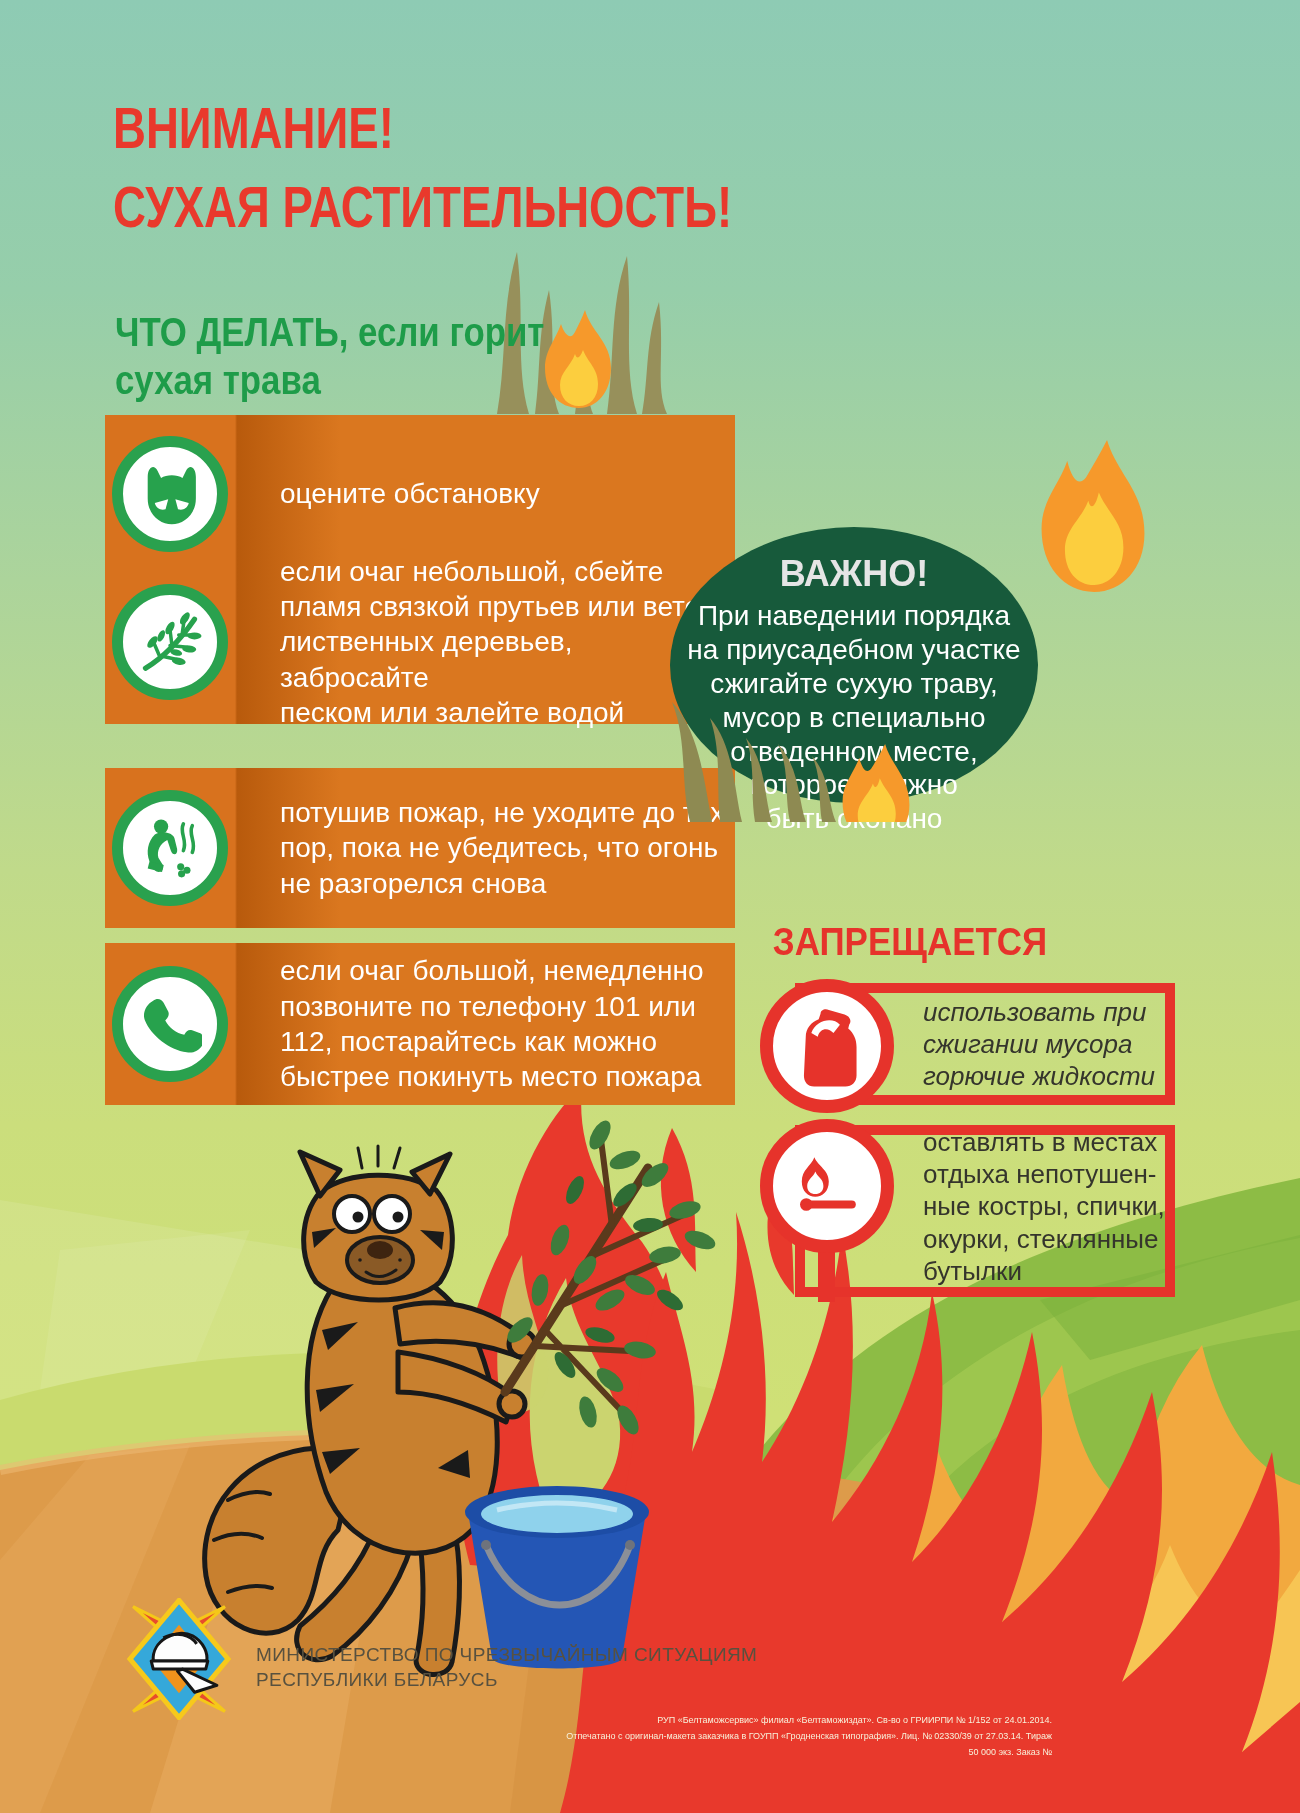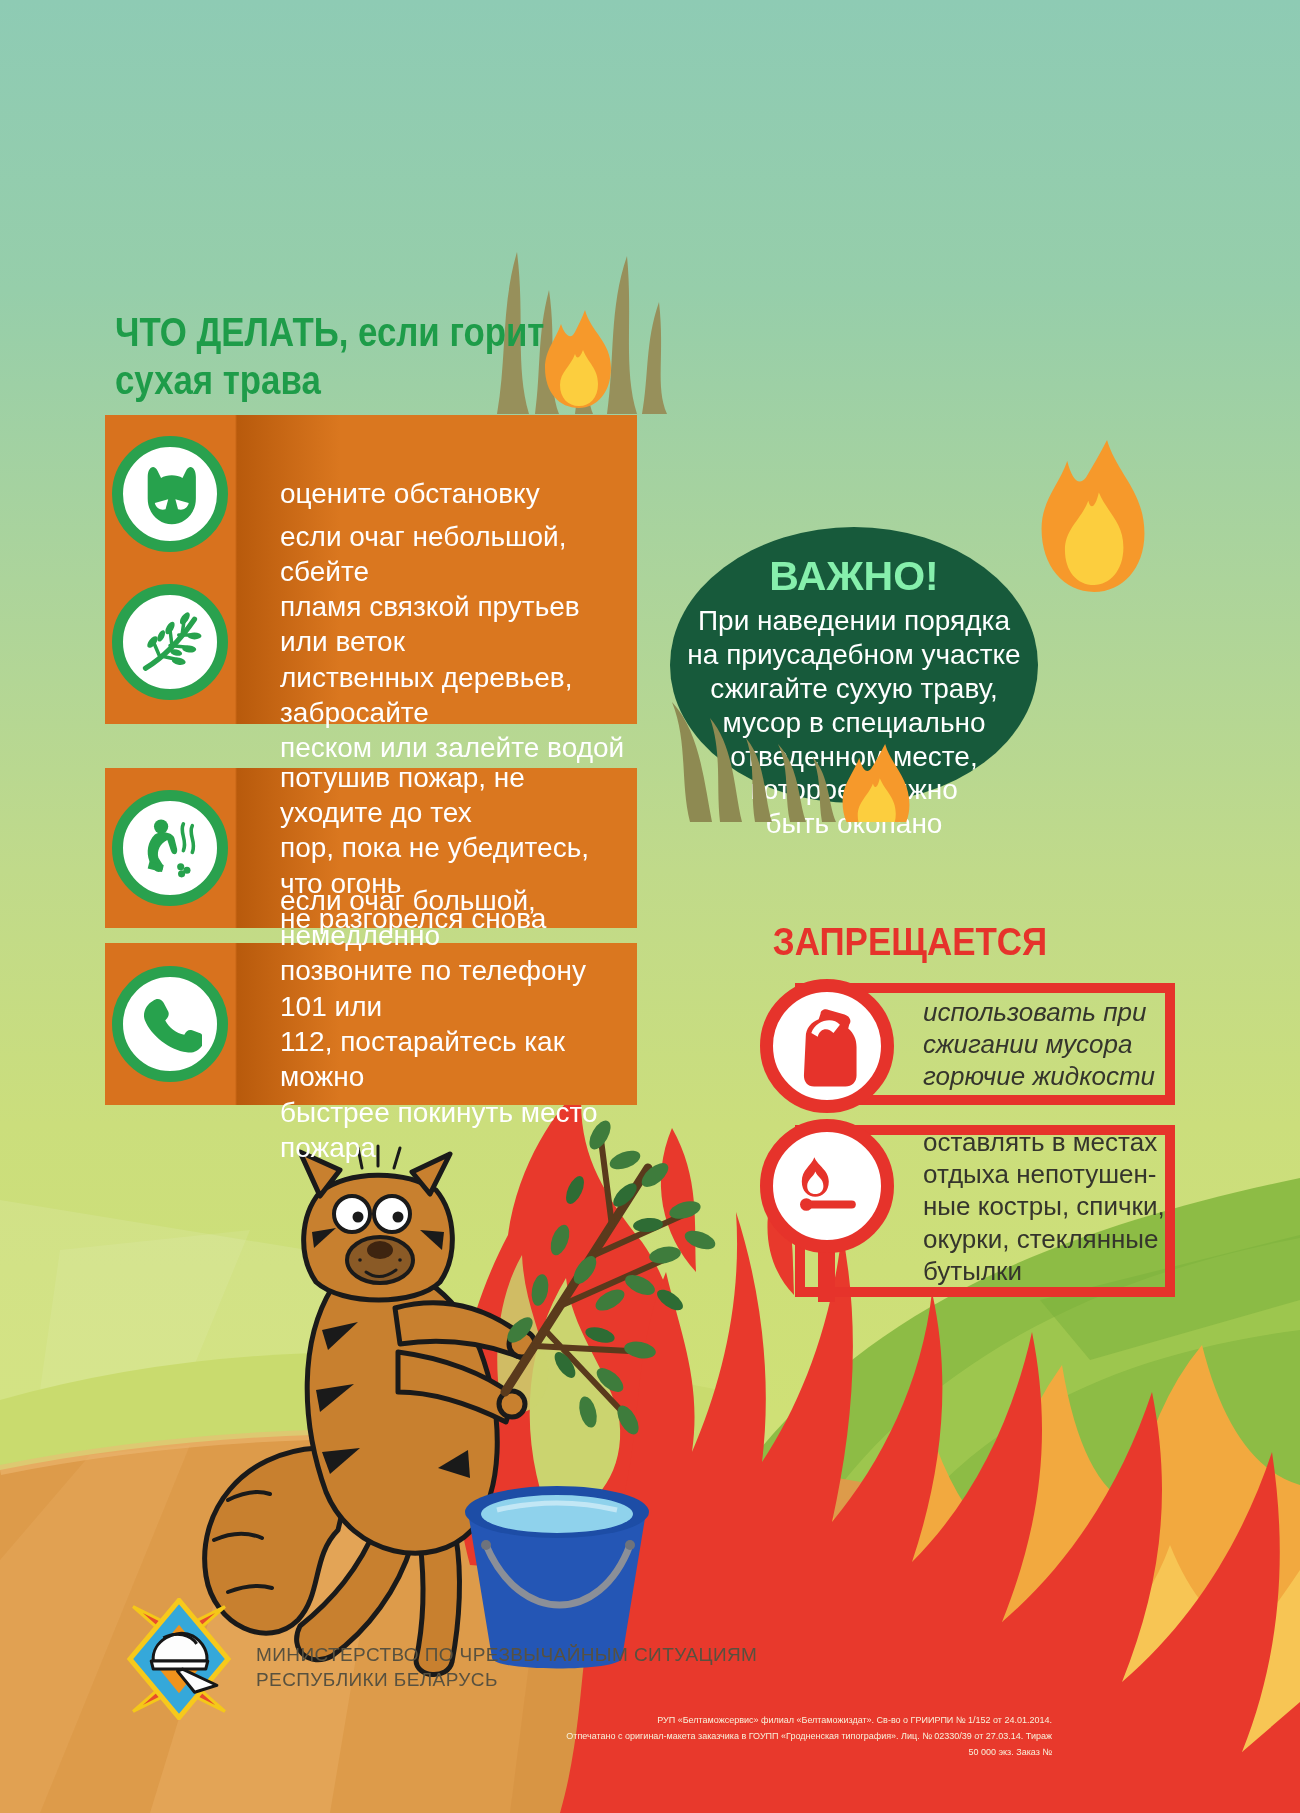--- a/index.html
+++ b/index.html
@@ -5,29 +5,29 @@
   html,body{margin:0;padding:0;background:#555;}
   #poster{position:relative;width:1300px;height:1813px;overflow:hidden;margin:0 auto;
           font-family:"Liberation Sans",sans-serif;
           background:linear-gradient(180deg,#8ECBB4 0%,#96CEAA 16%,#ACD49B 32%,#C0DA8A 48%,#CBDE7C 62%,#CFE076 78%,#CFE076 100%);}
   .abs{position:absolute;}
   .prelines{white-space:pre-line;}
   .title-line{color:#E9392C;font-weight:bold;font-size:57px;letter-spacing:0;
               transform:scaleX(.8);transform-origin:left top;line-height:1.0;}
   .green-heading{color:#1E9C49;font-weight:bold;font-size:40px;line-height:1.2;
                  transform:scaleX(.87);transform-origin:left top;}
-  .step-row{left:105px;width:532px;background:linear-gradient(90deg,#D8721E 0,#D8721E 130px,#B85A0C 132px,#DA771F 235px,#DA771F 100%);
+  .step-row{left:105px;width:630px;background:linear-gradient(90deg,#D8721E 0,#D8721E 130px,#B85A0C 132px,#DA771F 235px,#DA771F 100%);
             display:flex;align-items:center;}
   .step-icon-circle{position:absolute;left:7px;top:50%;transform:translateY(-50%);
                     width:116px;height:116px;box-sizing:border-box;border:11px solid #2AA14E;
                     border-radius:50%;background:#fff;display:flex;align-items:center;justify-content:center;}
   .step-text{color:#fff;font-size:28px;line-height:1.26;padding-left:175px;padding-right:10px;}
   .important-oval{left:670px;top:527px;width:368px;height:276px;border-radius:50%;
                   background:#175A3B;text-align:center;}
-  .important-title{color:#86efac;font-weight:bold;font-size:41px;margin-top:26px;}
+  .important-title{color:#e5e5e5;font-weight:bold;font-size:36px;margin-top:26px;}
   .important-body{color:#fff;font-size:28px;line-height:1.21;margin-top:4px;}
   .forbid-heading{left:690px;top:921px;width:440px;text-align:center;color:#E6332B;
                   font-weight:bold;font-size:38px;transform:scaleX(.92);}
   .forbid-box{box-sizing:border-box;border:10px solid #E6332B;}
   .forbid-text{color:#35352C;font-size:26px;line-height:1.24;}
   .forbid-circle{box-sizing:border-box;width:134px;height:134px;border:13px solid #E6332B;
                  border-radius:50%;background:#fff;display:flex;align-items:center;justify-content:center;}
   .ministry{color:#58513F;font-size:19px;line-height:1.32;letter-spacing:.4px;}
   .imprint{color:#F8F1DB;font-size:9px;line-height:1.8;text-align:right;}
 </style>
@@ -147,20 +147,24 @@
       <path d="M468,1512 L492,1658 C494,1672 620,1672 622,1658 L646,1512 Z" fill="#2456B5"></path>
       <ellipse cx="557" cy="1512" rx="92" ry="26" fill="#1D4DA6"></ellipse>
       <ellipse cx="557" cy="1514" rx="76" ry="19" fill="#8FD2EC"></ellipse>
       <path d="M497,1510 Q557,1496 617,1510" stroke="#C8E9F6" stroke-width="5" fill="none" opacity="0.9"></path>
       <path d="M486,1545 C520,1625 600,1625 630,1545" stroke="#8B8F98" stroke-width="7" fill="none"></path>
       <circle cx="486" cy="1545" r="5" fill="#6E737C"></circle>
       <circle cx="630" cy="1545" r="5" fill="#6E737C"></circle>
     </g>
   </svg>
 
+  <div class="abs" style="left:113px;top:100px;">
+    <div class="title-line">ВНИМАНИЕ!</div>
+    <div class="title-line" style="margin-top:22px;">СУХАЯ РАСТИТЕЛЬНОСТЬ!</div>
+  </div>
 
   <svg class="abs" style="left:487px;top:246px;" width="185" height="168" viewBox="0 0 185 168">
     <g fill="#97905B">
       <path d="M10,168 C20,110 14,60 30,6 C38,70 28,120 42,168 Z"></path>
       <path d="M48,168 C54,124 50,90 62,44 C70,100 60,136 72,168 Z"></path>
       <path d="M120,168 C128,112 122,62 140,10 C146,74 136,122 150,168 Z"></path>
       <path d="M155,168 C162,130 158,96 172,56 C178,110 168,140 180,168 Z"></path>
       <path d="M88,168 C92,140 90,116 98,84 C104,124 98,148 106,168 Z"></path>
     </g>
     <path d="M98,64 C104,86 124,96 124,122 C124,146 110,162 92,162 C72,162 58,146 58,122 C58,104 68,95 74,78 C78,90 84,94 88,86 C92,78 95,72 98,64 Z" fill="#F6992B"></path>

